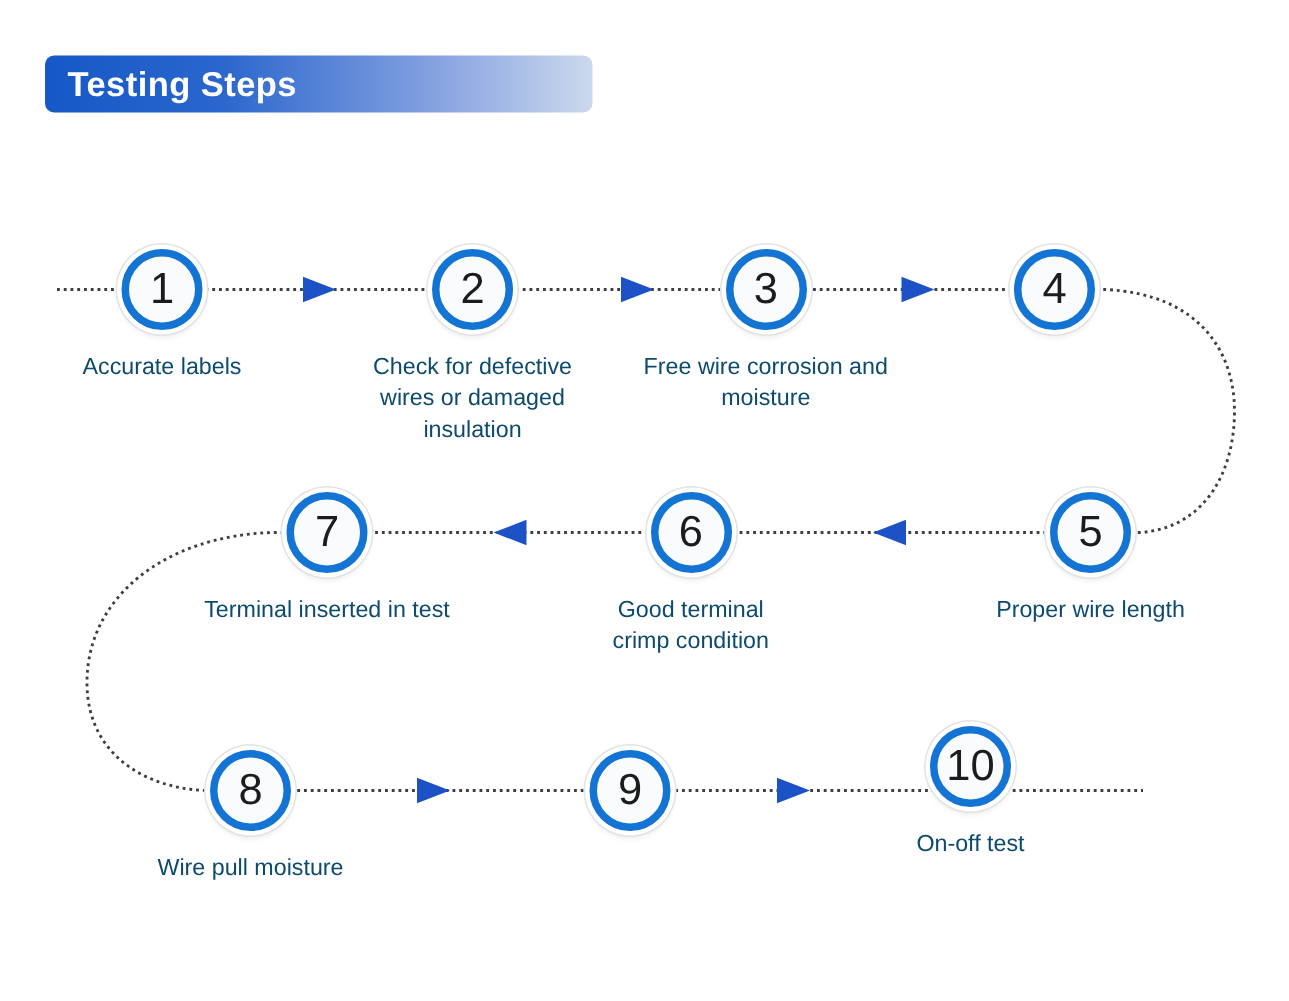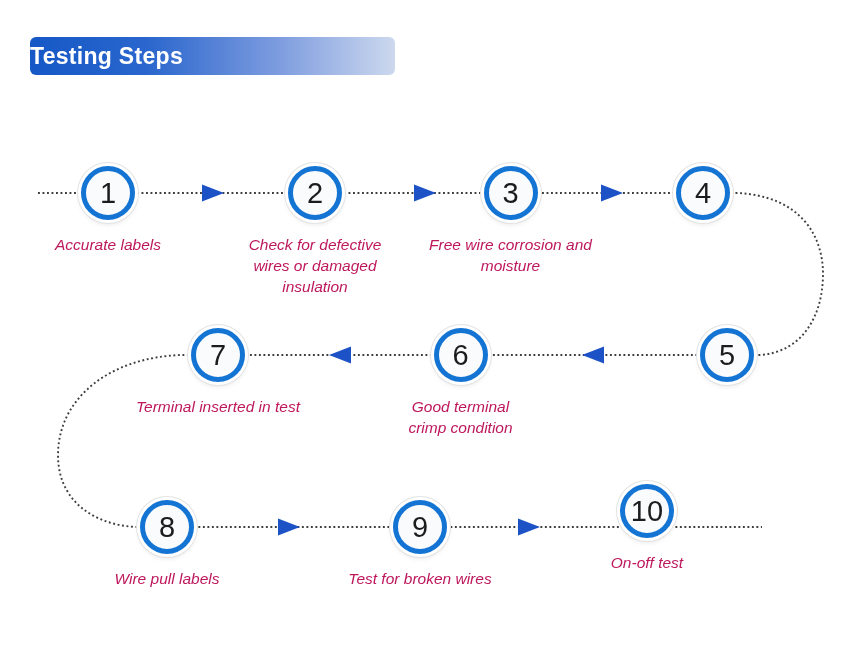--- a/index.html
+++ b/index.html
@@ -12,20 +12,21 @@
   }
 
   
   .banner {
     position:absolute;
     left:30px; top:37px;
     width:365px; height:38px;
     border-radius:6px;
     background:linear-gradient(90deg,#1558c6 0%, #2a66cd 32%, #7d9cdf 68%, #ccd8ee 100%);
     display:flex; align-items:center;
+    padding-left:15px;
   }
   .banner-text {
     color:#ffffff;
     font-size:23px;
     font-weight:bold;
     letter-spacing:0.3px;
   }
 
   
   .flow-svg {
@@ -51,26 +52,25 @@
     box-shadow:0 0 0 3px #ffffff, 0 0 0 4px #e3e3e3, 0 3px 6px rgba(0,0,0,0.16);
     display:flex; align-items:center; justify-content:center;
   }
   .num {
     font-size:29px;
     color:#1c1c1c;
     line-height:1;
   }
   .step-label {
     margin-top:15px;
-    color:#be185d;
+    color:#0c4a6e;
     font-size:15.5px;
     line-height:1.35;
     text-align:center;
     width:100%;
-    font-style:italic;
   }
 </style>
 </head>
 <body>
 
 <div class="banner">
   <span class="banner-text">Testing Steps</span>
 </div>
 
 <svg class="flow-svg" viewBox="0 0 859 667" xmlns="http://www.w3.org/2000/svg">
@@ -114,48 +114,48 @@
 <div class="step" style="left:623px; top:166px; width:160px;">
   <div class="circle">
     <span class="num">4</span>
   </div>
 </div>
 
 <div class="step" style="left:637px; top:328px; width:180px;">
   <div class="circle">
     <span class="num">5</span>
   </div>
+  <div class="step-label">Proper wire length</div>
 </div>
 
 <div class="step" style="left:398px; top:328px; width:125px;">
   <div class="circle">
     <span class="num">6</span>
   </div>
   <div class="step-label">Good terminal crimp condition</div>
 </div>
 
 <div class="step" style="left:103px; top:328px; width:230px;">
   <div class="circle">
     <span class="num">7</span>
   </div>
   <div class="step-label">Terminal inserted in test</div>
 </div>
 
 <div class="step" style="left:82px;  top:500px; width:170px;">
   <div class="circle">
     <span class="num">8</span>
   </div>
-  <div class="step-label">Wire pull labels</div>
+  <div class="step-label">Wire pull moisture</div>
 </div>
 
 <div class="step" style="left:320px; top:500px; width:200px;">
   <div class="circle">
     <span class="num">9</span>
   </div>
-  <div class="step-label">Test for broken wires</div>
 </div>
 
 <div class="step" style="left:567px; top:484px; width:160px;">
   <div class="circle">
     <span class="num">10</span>
   </div>
   <div class="step-label">On-off test</div>
 </div>
 
 </body></html>

